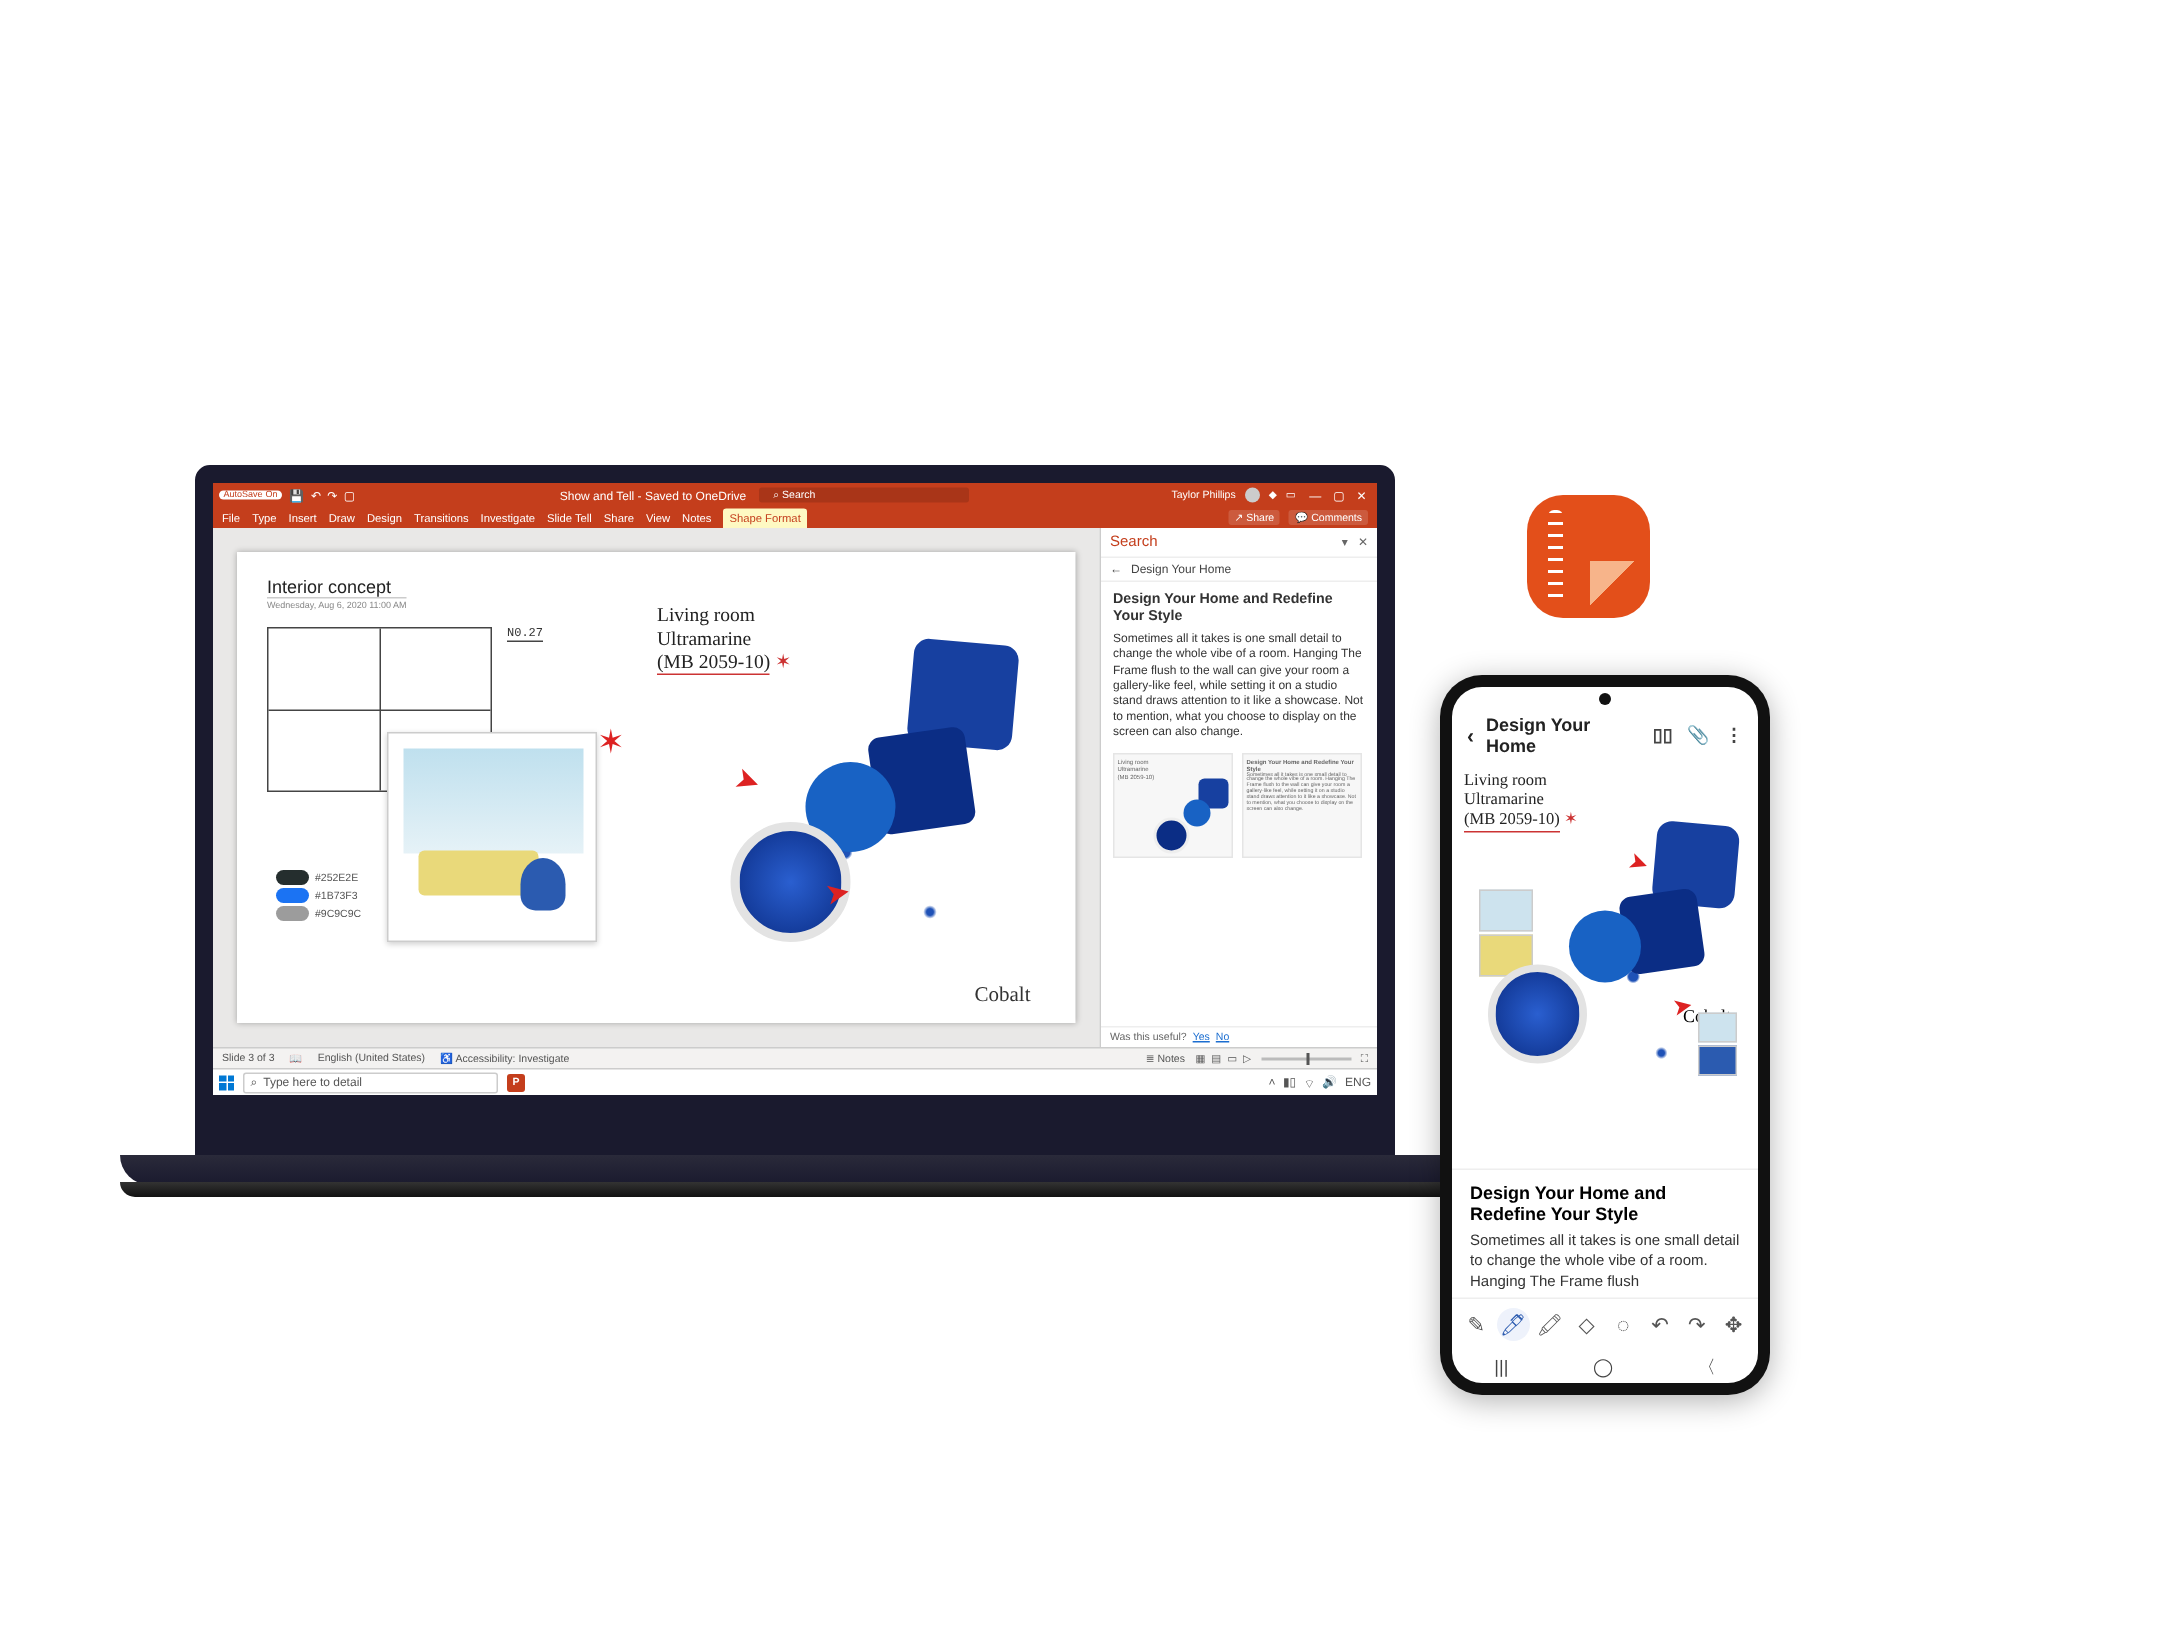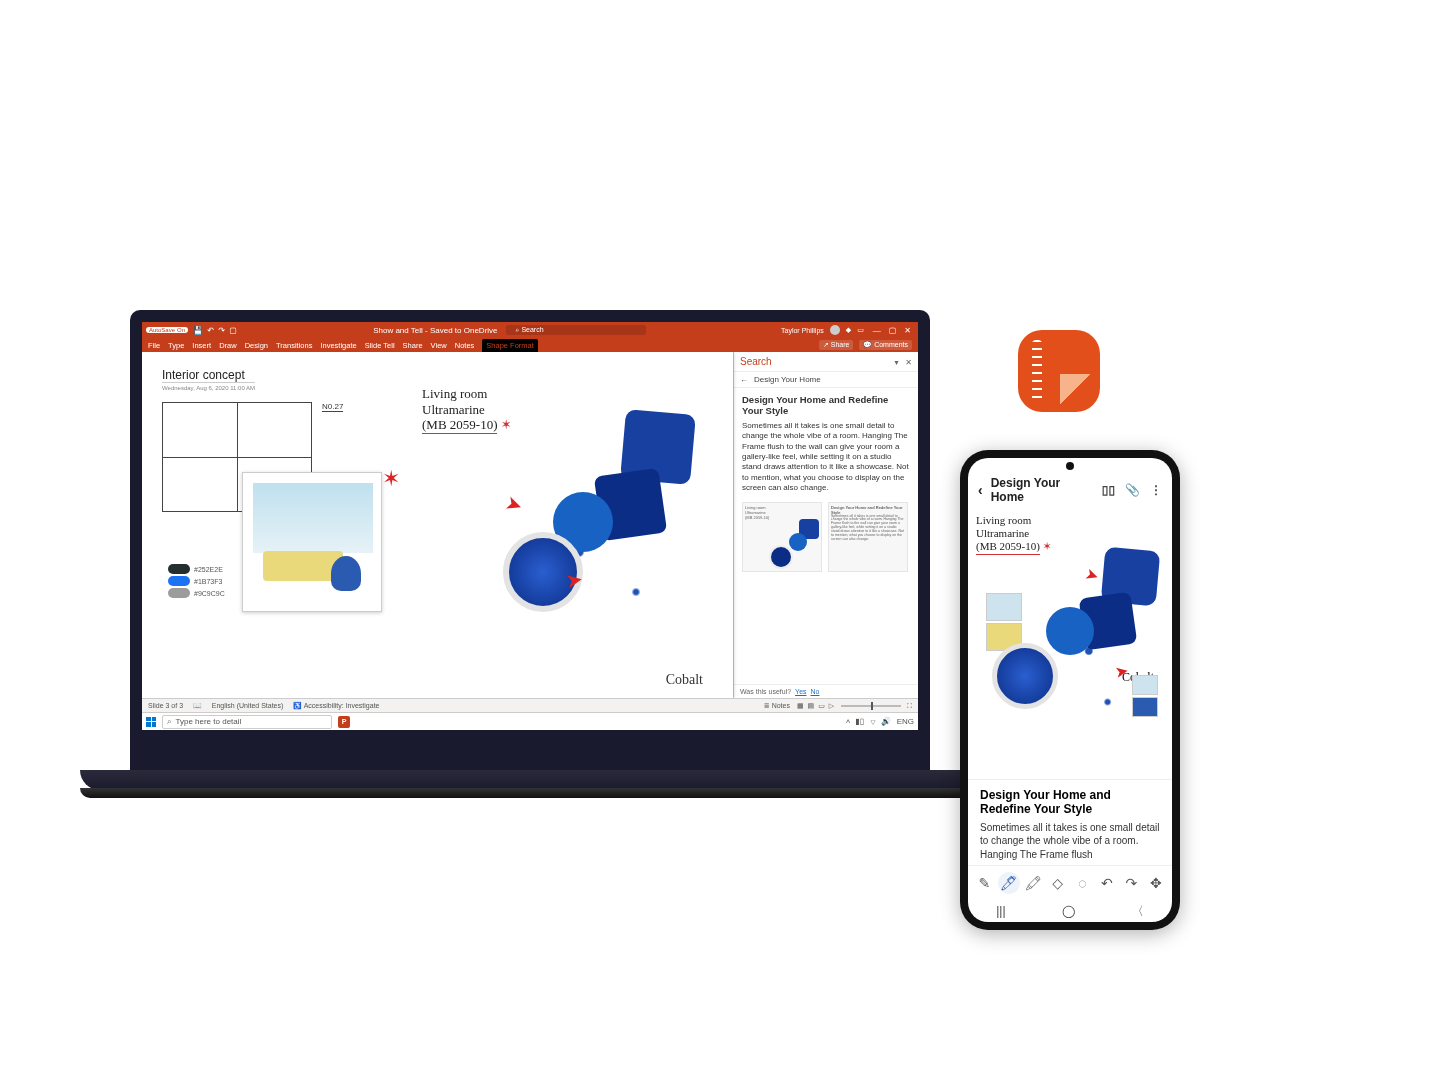--- a/index.html
+++ b/index.html
@@ -96,26 +96,26 @@
     background: #c43e1c;
     color: #fff;
     height: 14px;
     display: flex;
     align-items: center;
     padding: 0 6px;
     gap: 8px;
     font-size: 7.5px;
   }
   .ribbon-tabs .tab { cursor: pointer; }
-  .ribbon-tabs .active { background: #000000; color: #c43e1c; padding: 2px 4px; border-radius: 2px 2px 0 0; }
+  .ribbon-tabs .active { background: #fef9c3; color: #c43e1c; padding: 2px 4px; border-radius: 2px 2px 0 0; }
   .ribbon-right { margin-left: auto; display: flex; gap: 6px; font-size: 7px; }
   .ribbon-right .btn { background: rgba(255,255,255,0.15); padding: 1px 4px; border-radius: 2px; }
 
   .ppt-main { flex: 1; display: flex; background: #e9e8e7; overflow: hidden; }
-  .slide-area { flex: 1; display: flex; align-items: center; justify-content: center; padding: 0; }
+  .slide-area { flex: 1; display: flex; align-items: center; justify-content: center; padding: 16px; }
   .slide {
     background: #fff;
     width: 100%;
     height: 100%;
     box-shadow: 0 0 4px rgba(0,0,0,0.3);
     position: relative;
     padding: 16px 20px;
   }
   .slide-title { font-size: 12px; color: #222; }
   .slide-subtitle { font-size: 6px; color: #888; border-top: 1px solid #ccc; display: inline-block; padding-top: 2px; }
@@ -126,21 +126,21 @@
     left: 20px; top: 50px;
     width: 150px; height: 110px;
     border: 1px solid #444;
     background: #fff;
   }
   .floorplan::before, .floorplan::after { content:""; position:absolute; background:#444; }
   .floorplan::before { left: 50%; top:0; width:1px; height:100%; }
   .floorplan::after { left:0; top:50%; width:100%; height:1px; }
   .annot-no {
     position: absolute; left: 180px; top: 50px;
-    font-family: Liberation Sans, sans-serif; font-size: 8px; color: #333;
+    font-family: Liberation Mono, monospace; font-size: 8px; color: #333;
     border-bottom: 1px solid #444;
   }
   .sketch {
     position: absolute; left: 100px; top: 120px;
     width: 140px; height: 140px;
     background: #fff;
     border: 1px solid #ccc;
     box-shadow: 0 1px 4px rgba(0,0,0,0.2);
   }
   .sketch .wall { position:absolute; left:10px; top:10px; width:120px; height:70px; background: linear-gradient(#bfe0ee,#e6f2f7); }

